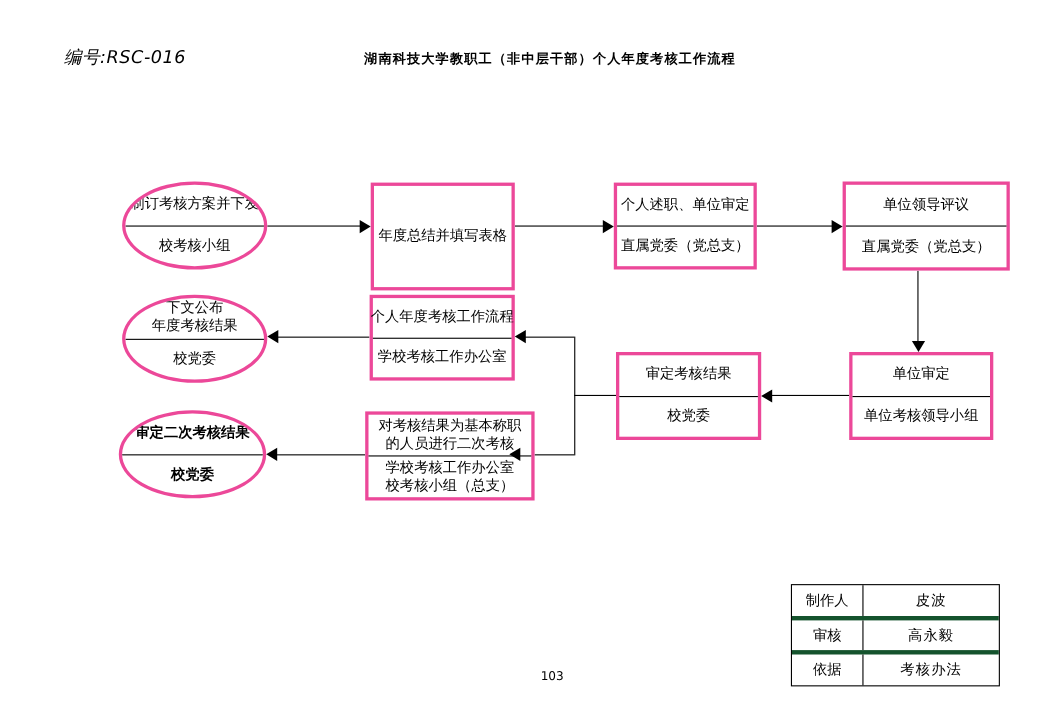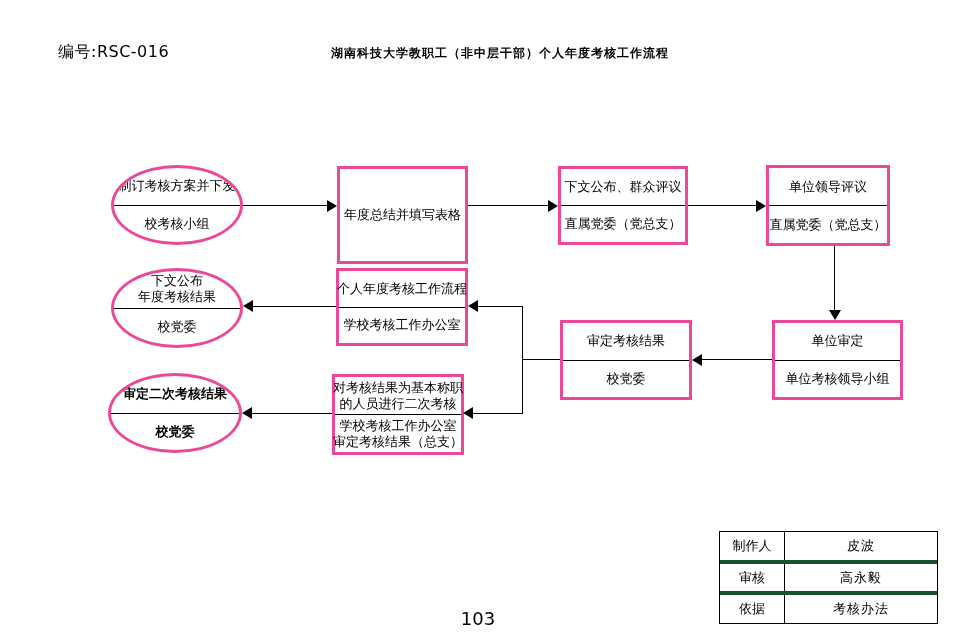--- a/index.html
+++ b/index.html
@@ -1,44 +1,44 @@
 <!DOCTYPE html>
 <html><head>
 <meta charset="utf-8">
 <style>
   html,body{margin:0;padding:0;background:#fff;}
   .page{
     position:relative;width:957px;height:637px;background:#ffffff;
     font-family:"DejaVu Sans","Liberation Sans",sans-serif;color:#000;overflow:hidden;
   }
   *{box-sizing:border-box;}
-  .doc-number{position:absolute;left:58px;top:42px;font-size:16px;letter-spacing:.5px;}
+  .doc-number{position:absolute;left:58px;top:42px;font-size:16px;letter-spacing:.5px;font-style:italic;}
   .page-title{position:absolute;left:60px;top:45px;width:880px;text-align:center;font-weight:bold;font-size:12px;letter-spacing:1px;}
   
   .node{
     position:absolute;display:flex;flex-direction:column;border:3px solid #ec4899;background:#fff;
     font-size:13px;line-height:16px;text-align:center;z-index:2;
   }
   .node.ellipse{border-radius:50%;overflow:hidden;}
   .half{flex:1;display:flex;flex-direction:column;align-items:center;justify-content:center;padding:1px 2px;}
   .half.bottom{border-top:1px solid #000;}
   .tline{white-space:nowrap;}
   
   .line{position:absolute;background:#000;z-index:1;}
   .ah{position:absolute;width:0;height:0;z-index:3;}
   .ah-right{border-top:6px solid transparent;border-bottom:6px solid transparent;border-left:10px solid #000;}
   .ah-left{border-top:6px solid transparent;border-bottom:6px solid transparent;border-right:10px solid #000;}
   .ah-down{border-left:6px solid transparent;border-right:6px solid transparent;border-top:10px solid #000;}
   
-  .itable{position:absolute;left:719px;top:531px;width:219px;height:93px;border:1px solid #000;display:flex;flex-direction:column;background:#fff;}
+  .itable{position:absolute;left:719px;top:531px;width:190px;height:93px;border:1px solid #000;display:flex;flex-direction:column;background:#fff;}
   .trow{flex:1;display:flex;}
   .trow + .trow{border-top:4px solid #14532d;}
   .tcell-label{width:65px;border-right:1px solid #000;display:flex;align-items:center;justify-content:center;font-size:13px;}
   .tcell-value{flex:1;display:flex;align-items:center;justify-content:center;font-size:13px;letter-spacing:1px;}
-  .page-number{position:absolute;left:438px;top:608px;width:80px;text-align:center;font-size:18px;}
+  .page-number{position:absolute;left:462px;top:608px;width:80px;text-align:center;font-size:11px;}
 </style>
 </head>
 <body>
 
 <div class="page">
 
   <div class="doc-number">编号:RSC-016</div>
   <div class="page-title">湖南科技大学教职工（非中层干部）个人年度考核工作流程</div>
 
   <div class="line" style="left:243px;top:205px;width:85px;height:1px;"></div>
@@ -81,28 +81,28 @@
   </div>
 
   <div class="node" style="left:337px;top:166px;width:131px;height:98px;">
     <div class="half top">
       <div class="tline">年度总结并填写表格</div>
     </div>
   </div>
 
   <div class="node" style="left:558px;top:166px;width:130px;height:79px;">
     <div class="half top">
-      <div class="tline">下文公布、群众评议</div>
+      <div class="tline">个人述职、单位审定</div>
     </div>
     <div class="half bottom">
       <div class="tline">直属党委（党总支）</div>
     </div>
   </div>
 
-  <div class="node" style="left:766px;top:165px;width:124px;height:81px;">
+  <div class="node" style="left:766px;top:165px;width:152px;height:81px;">
     <div class="half top">
       <div class="tline">单位领导评议</div>
     </div>
     <div class="half bottom">
       <div class="tline">直属党委（党总支）</div>
     </div>
   </div>
 
   <div class="node ellipse" style="left:111px;top:268px;width:132px;height:80px;">
     <div class="half top">
@@ -143,28 +143,28 @@
 
   <div class="node ellipse" style="left:108px;top:373px;width:134px;height:80px;font-weight:bold;">
     <div class="half top">
       <div class="tline">审定二次考核结果</div>
     </div>
     <div class="half bottom">
       <div class="tline">校党委</div>
     </div>
   </div>
 
-  <div class="node" style="left:332px;top:374px;width:132px;height:81px;">
+  <div class="node" style="left:332px;top:374px;width:154px;height:81px;">
     <div class="half top">
       <div class="tline">对考核结果为基本称职</div>
       <div class="tline">的人员进行二次考核</div>
     </div>
     <div class="half bottom">
       <div class="tline">学校考核工作办公室</div>
-      <div class="tline">审定考核结果（总支）</div>
+      <div class="tline">校考核小组（总支）</div>
     </div>
   </div>
 
   <div class="itable">
     <div class="trow">
       <div class="tcell-label">制作人</div>
       <div class="tcell-value">皮波</div>
     </div>
     <div class="trow">
       <div class="tcell-label">审核</div>

